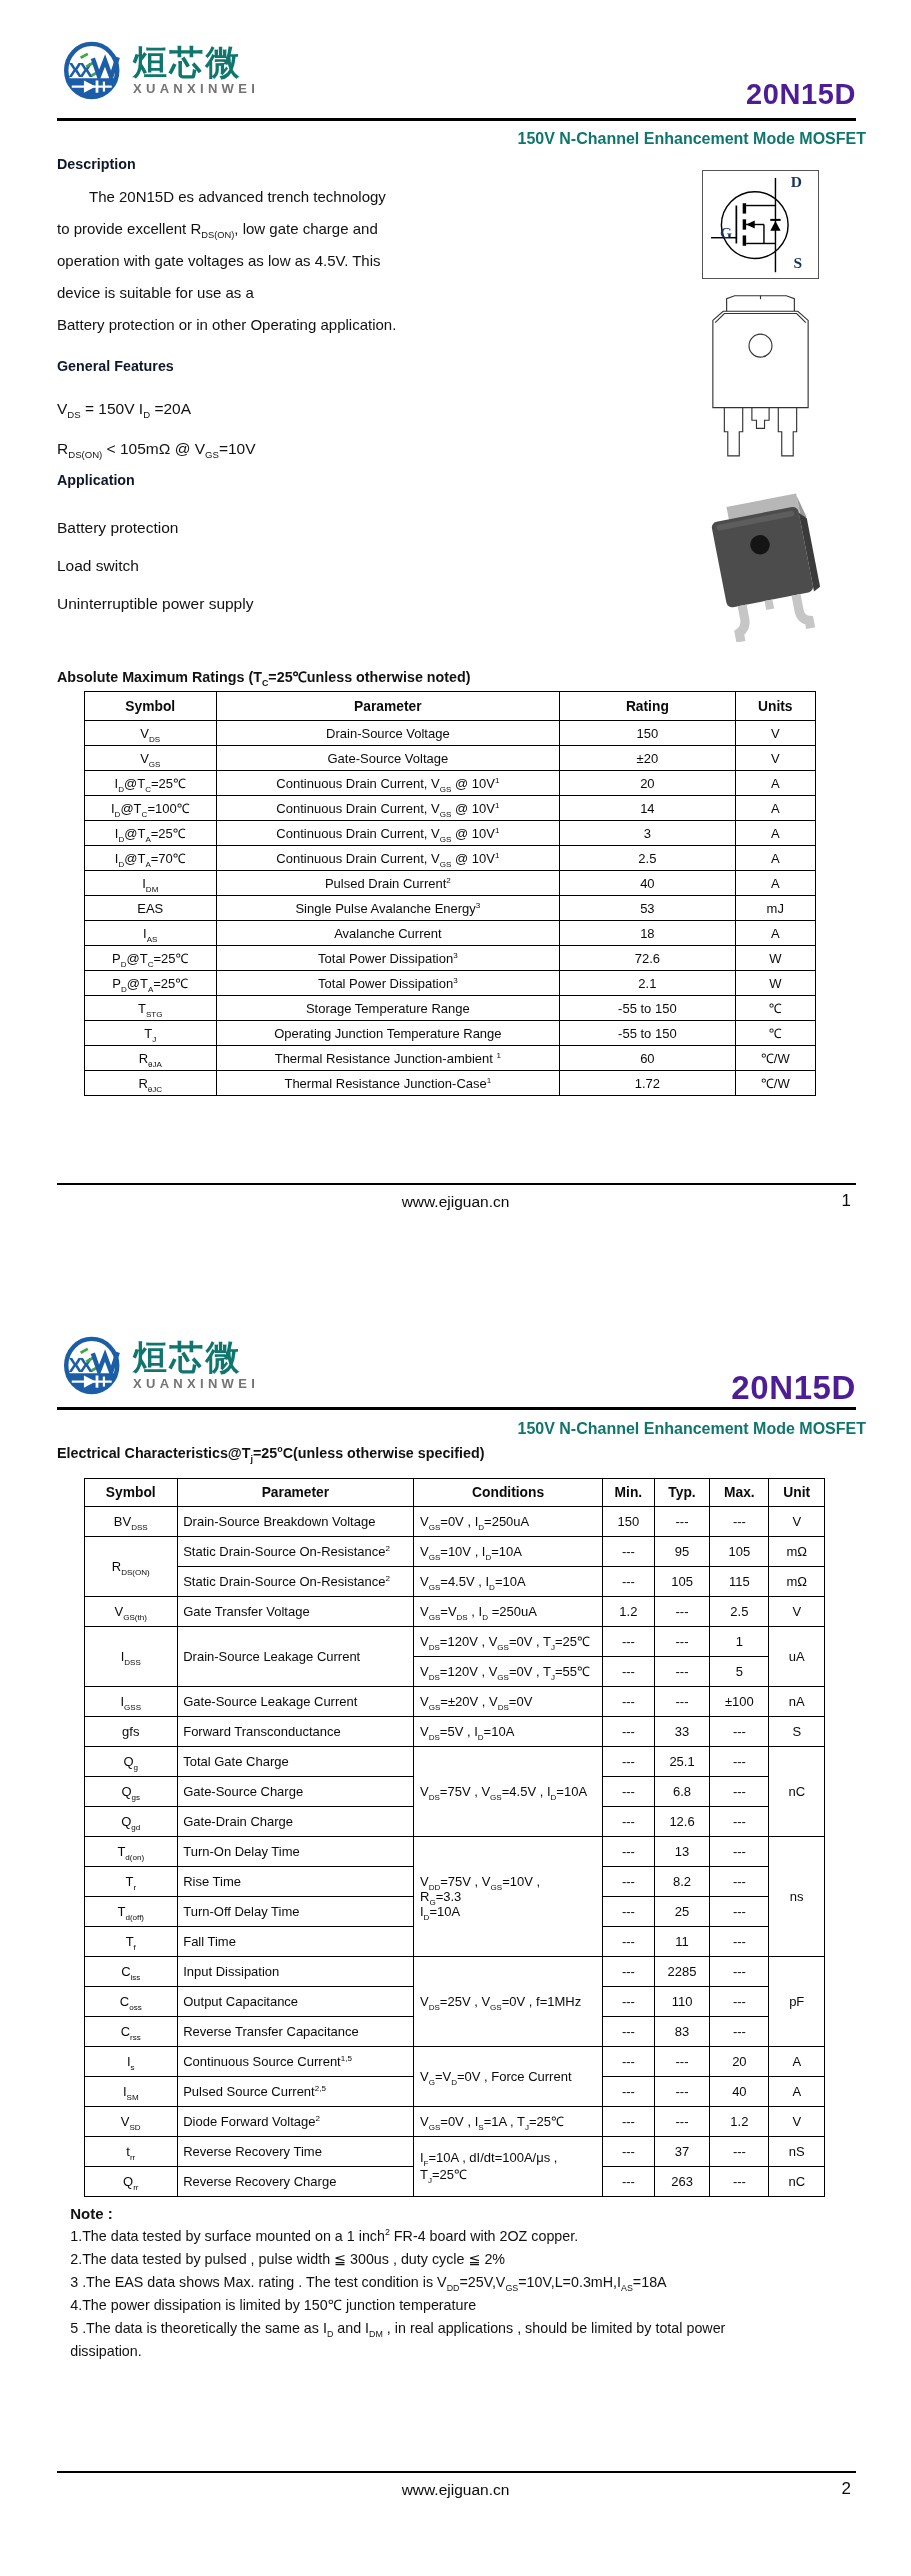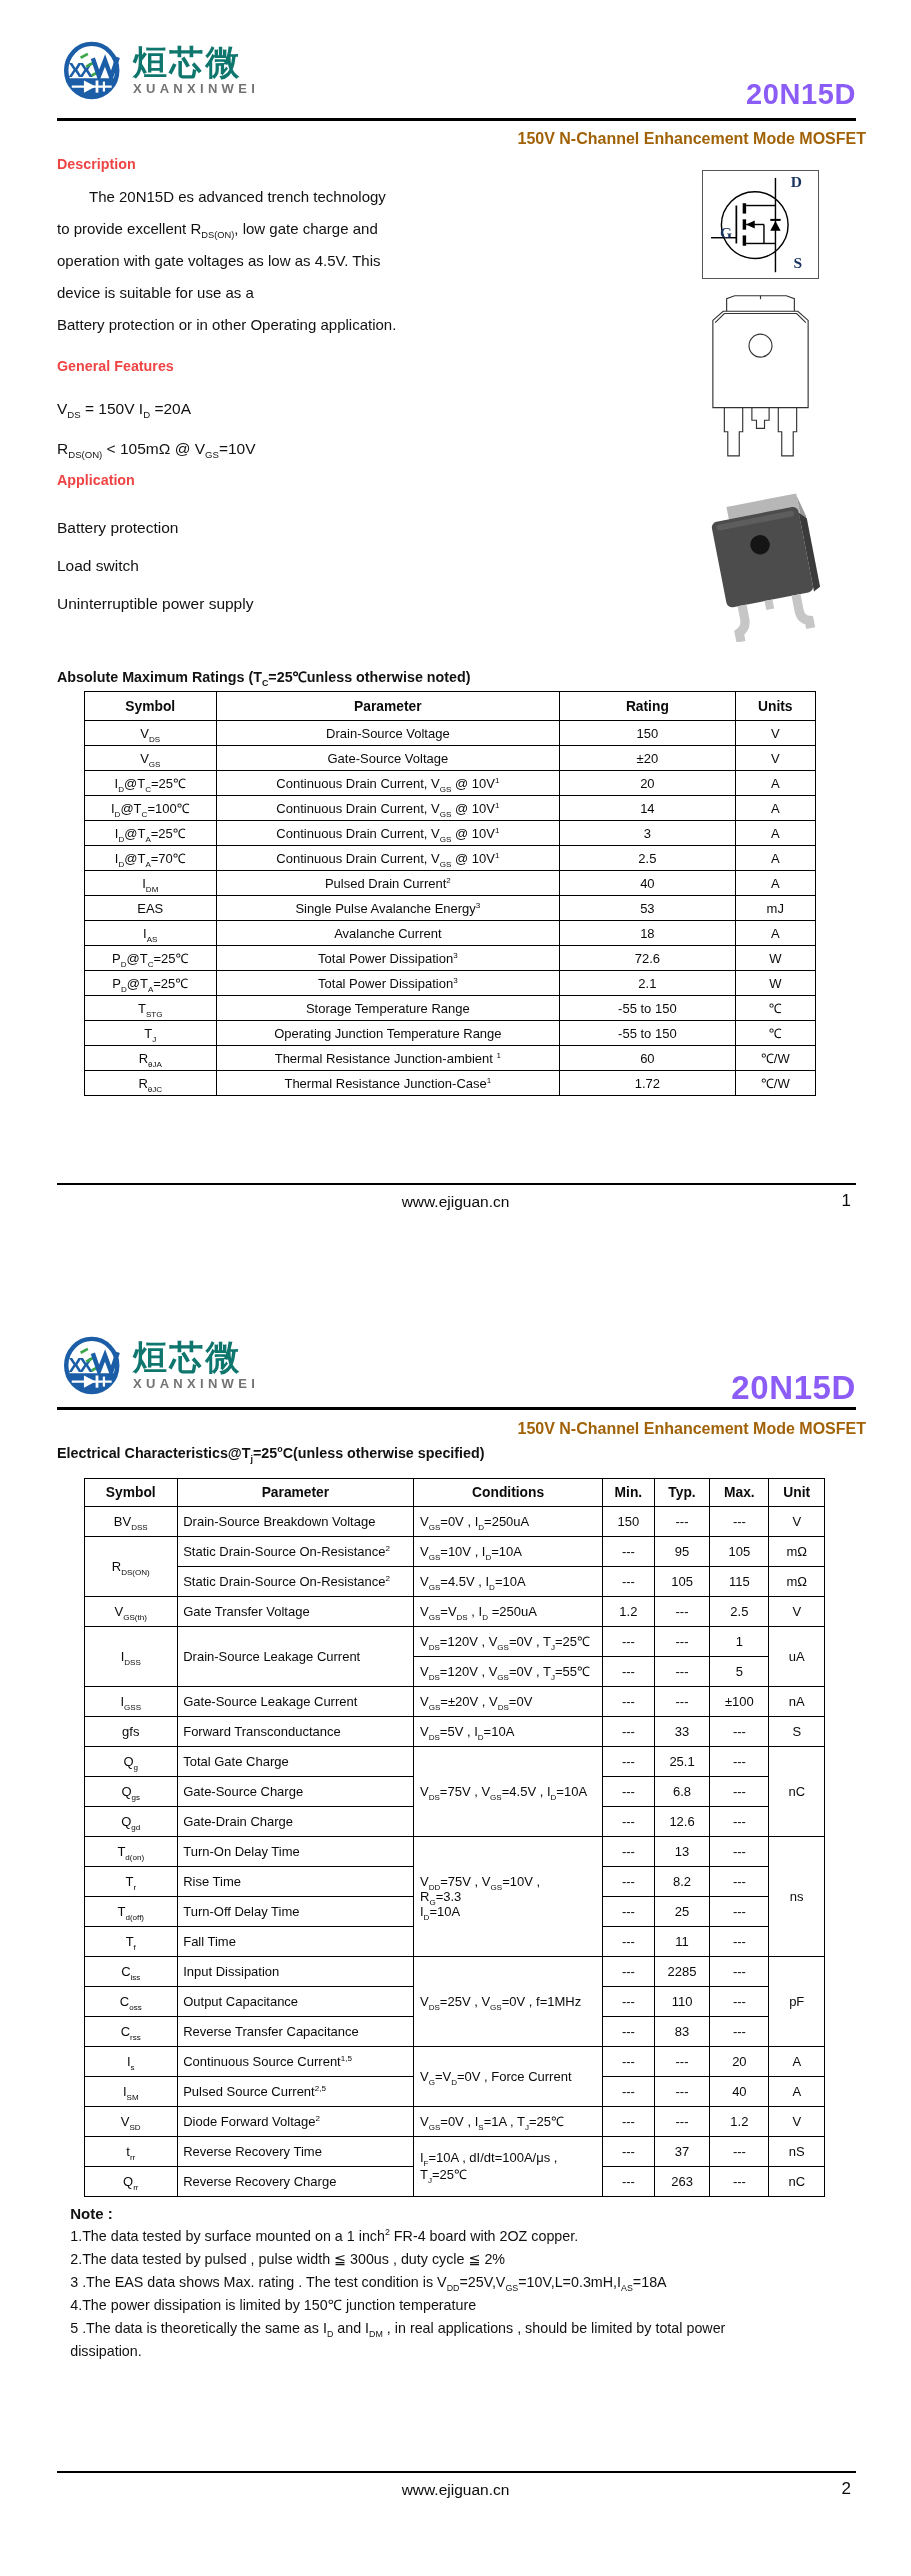--- a/index.html
+++ b/index.html
@@ -13,32 +13,32 @@
   sub { font-size:62%; line-height:0; }
   sup { font-size:62%; line-height:0; }
 
   
   .logo { position:absolute; left:64px; top:40px; display:flex; align-items:center; gap:8px; }
   .page2 .logo { top:47px; }
   .logo-mark { width:61px; height:61px; }
   .logo-text { display:flex; flex-direction:column; }
   .logo-cjk { font-size:34px; font-weight:bold; color:#0f766e; letter-spacing:2.3px; line-height:1.05; }
   .logo-latin { font-size:13px; font-weight:600; color:#737373; letter-spacing:4.3px; margin-top:1.1px; }
-  .part-number { position:absolute; right:55px; font-weight:bold; color:#8b5cf6; letter-spacing:0.6px; }
+  .part-number { position:absolute; right:55px; font-weight:bold; color:#4c1d95; letter-spacing:0.6px; }
   .page1 .part-number { top:78px; font-size:29px; }
   .page2 .part-number { top:81px; font-size:33px; }
   .head-rule { position:absolute; left:57px; width:799px; height:2.9px; background:#000; }
   .page1 .head-rule { top:118px; }
   .page2 .head-rule { top:119px; }
-  .subtitle { position:absolute; right:45px; font-size:16px; font-weight:bold; color:#a16207; }
+  .subtitle { position:absolute; right:45px; font-size:16px; font-weight:bold; color:#0f766e; }
   .page1 .subtitle { top:130px; }
   .page2 .subtitle { top:132px; }
 
   
-  .h-sec { position:absolute; left:57px; font-size:14.3px; font-weight:bold; color:#ef4444; }
+  .h-sec { position:absolute; left:57px; font-size:14.3px; font-weight:bold; color:#0f172a; }
   .h-desc { top:156px; }
   .h-feat { top:358px; }
   .h-app  { top:472px; }
   .desc { position:absolute; left:57px; top:181px; font-size:15px; line-height:32px; white-space:nowrap; }
   .desc .line:first-child { text-indent:32px; }
   .features { position:absolute; left:57px; top:389px; font-size:15.5px; line-height:40px; white-space:nowrap; }
   .apps { position:absolute; left:57px; top:509px; font-size:15.5px; line-height:38px; white-space:nowrap; }
 
   
   .symbol-box { position:absolute; left:702px; top:170px; width:117px; height:109px; border:1.1px solid #555; background:#fff; }

